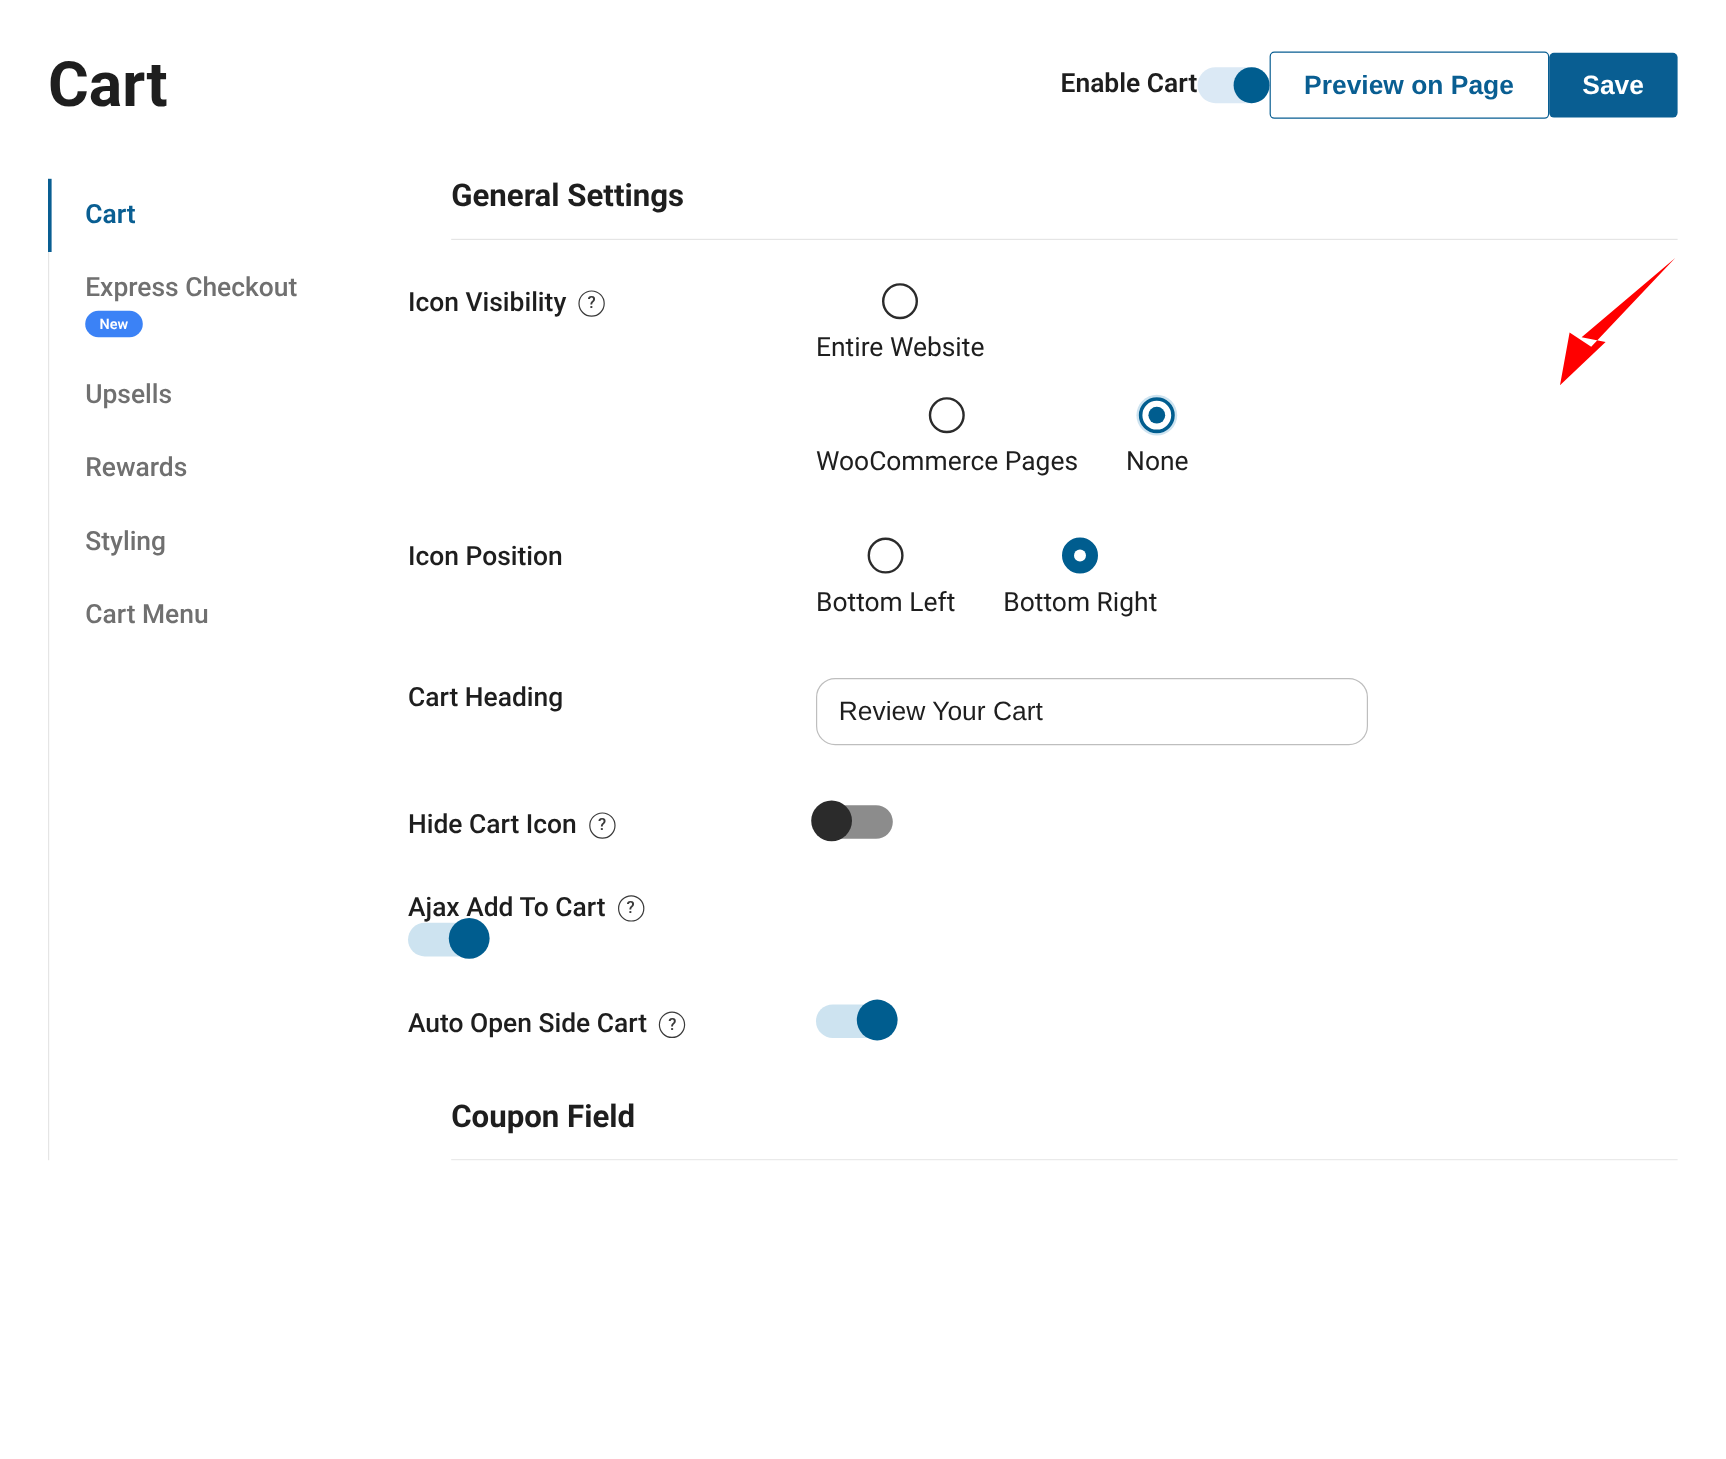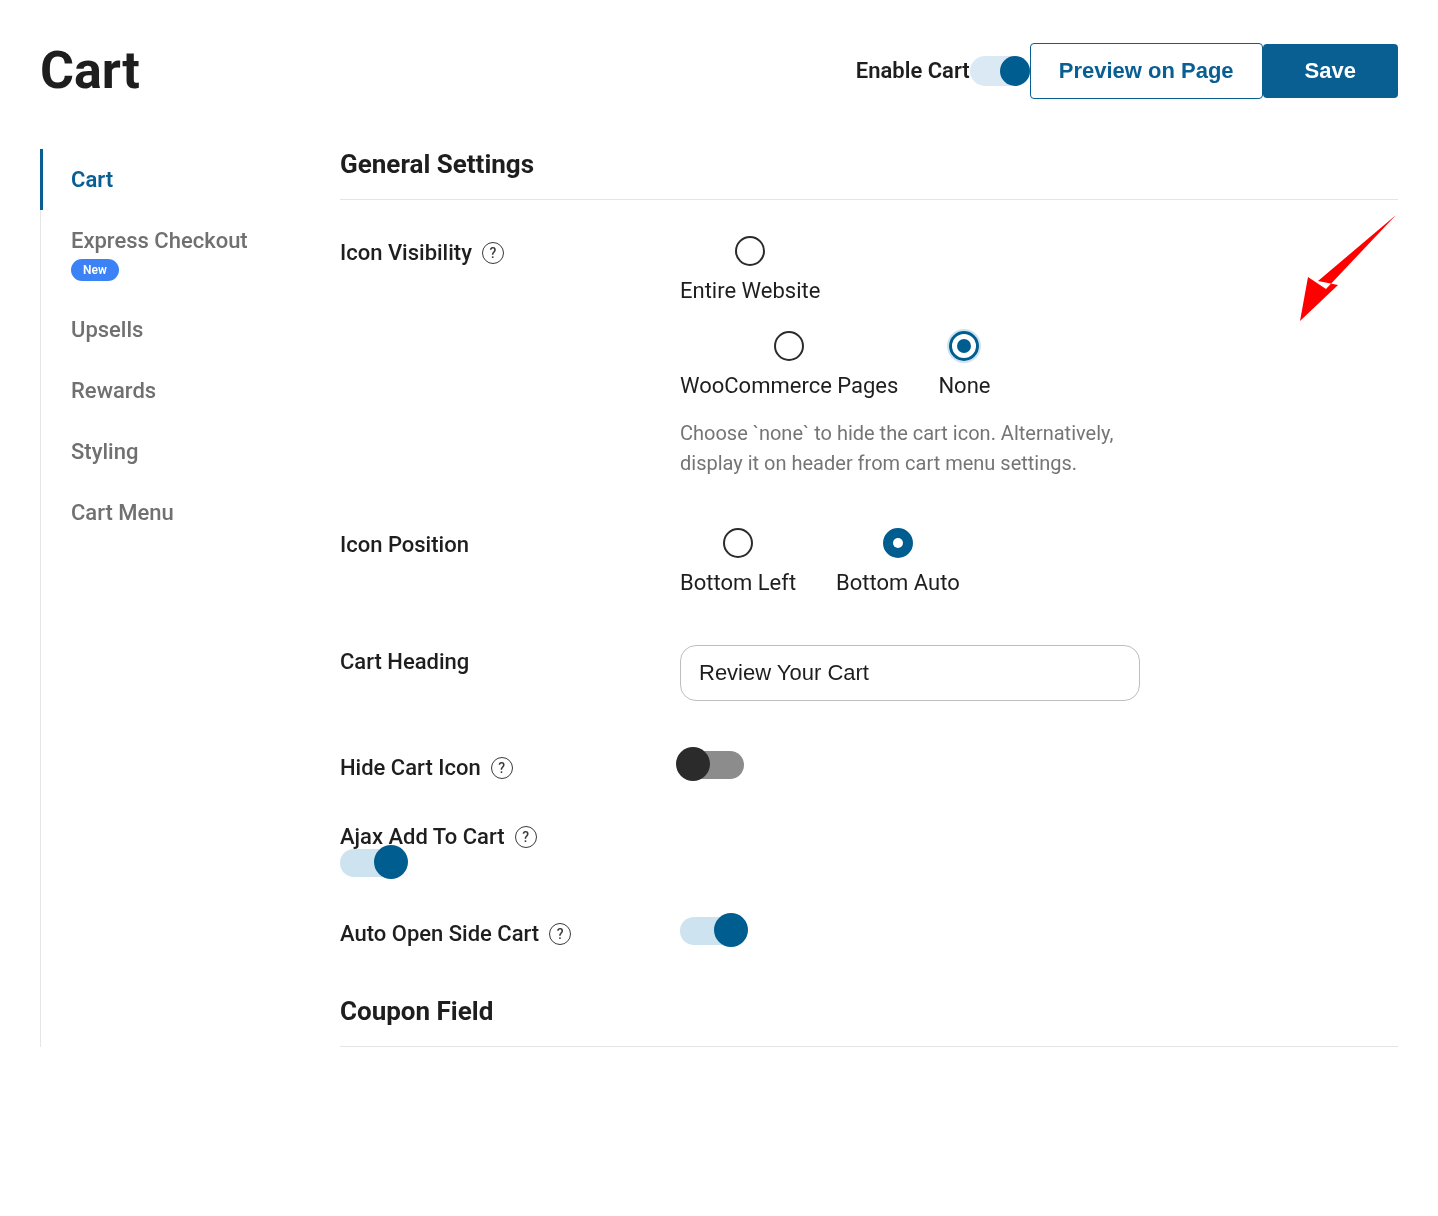--- a/index.html
+++ b/index.html
@@ -14,30 +14,30 @@
 .toggle.on .knob { left: 30px; background: #005d8f; }
 .toggle .knob { position: absolute; top: 0; left: 0; width: 30px; height: 30px; background: #2b2b2b; border-radius: 50%; transition: left .15s; }
 
 .toggle-grey { position: relative; width: 64px; height: 28px; background: #8c8c8c; border-radius: 14px; cursor: pointer; }
 .toggle-grey .knob { position: absolute; top: -4px; left: -4px; width: 34px; height: 34px; background: #2b2b2b; border-radius: 50%; }
 
 .toggle-blue { position: relative; width: 64px; height: 28px; background: #cde3f0; border-radius: 14px; cursor: pointer; }
 .toggle-blue .knob { position: absolute; top: -4px; right: -4px; width: 34px; height: 34px; background: #005d8f; border-radius: 50%; }
 
 .btn-outline { padding: 14px 28px; font-size: 22px; font-weight: 600; color: #095e92; background: #fff; border: 1.8px solid #095e92; border-radius: 4px; cursor: pointer; }
-.btn-primary { padding: 14px 42px; font-size: 22px; font-weight: 600; color: #fff; background: #095e92; border: none; border-radius: 4px; cursor: pointer; }
+.btn-primary { padding: 14px 28px; font-size: 22px; font-weight: 600; color: #fff; background: #095e92; border: none; border-radius: 4px; cursor: pointer; }
 
 .layout { display: flex; gap: 40px; }
 .sidebar { width: 260px; border-left: 1px solid #e5e5e5; padding-left: 0; }
 .sidebar-item { padding: 18px 0 18px 28px; font-size: 22px; font-weight: 500; color: #707070; cursor: pointer; border-left: 3px solid transparent; margin-left: -1px; }
 .sidebar-item.active { color: #095e92; border-left: 3px solid #095e92; font-weight: 600; }
 .badge-new { display: inline-block; background: #3b82f6; color: #fff; font-size: 12px; font-weight: 600; padding: 4px 12px; border-radius: 14px; margin-top: 6px; }
 
 .main { flex: 1; position: relative; }
-.section-title { font-size: 26px; font-weight: 700; color: #1e1e1e; padding-bottom: 20px; border-bottom: 1px solid #e5e5e5; margin-bottom: 36px; }
+.section-title { font-size: 26px; font-weight: 700; color: #1e1e1e; padding-bottom: 20px; border-bottom: 1px solid #e5e5e5; margin-bottom: 36px; margin-left: 36px; }
 
 .row { display: flex; align-items: flex-start; margin-bottom: 50px; }
 .row-label { width: 340px; font-size: 22px; font-weight: 500; color: #1e1e1e; display: flex; align-items: center; gap: 10px; padding-top: 4px; }
 .row-controls { flex: 1; }
 
 .help-icon { display: inline-flex; align-items: center; justify-content: center; width: 22px; height: 22px; border: 1.6px solid #3a3a3a; border-radius: 50%; font-size: 14px; color: #3a3a3a; cursor: pointer; }
 
 .radio-group { display: flex; flex-wrap: wrap; gap: 28px 40px; align-items: center; }
 .radio-option { display: flex; align-items: center; gap: 12px; cursor: pointer; flex-direction: column; }
 .radio-circle { width: 30px; height: 30px; border: 2px solid #2b2b2b; border-radius: 50%; display: flex; align-items: center; justify-content: center; }
@@ -113,37 +113,36 @@
         <div class="radio-group">
           <div class="radio-option">
             <span class="radio-circle"></span>
             <span class="radio-label">WooCommerce Pages</span>
           </div>
           <div class="radio-option">
             <span class="radio-circle selected"></span>
             <span class="radio-label">None</span>
           </div>
         </div>
-        <p class="help-text">Choose `none` to hide the cart icon. Alternatively, display it on header from cart menu settings.</p>
       </div>
     </div>
 
     <div class="row">
       <div class="row-label">
         <span>Icon Position</span>
       </div>
       <div class="row-controls">
         <div class="radio-group">
           <div class="radio-option">
             <span class="radio-circle"></span>
             <span class="radio-label">Bottom Left</span>
           </div>
           <div class="radio-option">
             <span class="radio-circle filled"></span>
-            <span class="radio-label">Bottom Auto</span>
+            <span class="radio-label">Bottom Right</span>
           </div>
         </div>
       </div>
     </div>
 
     <div class="row">
       <div class="row-label">
         <span>Cart Heading</span>
       </div>
       <div class="row-controls">

